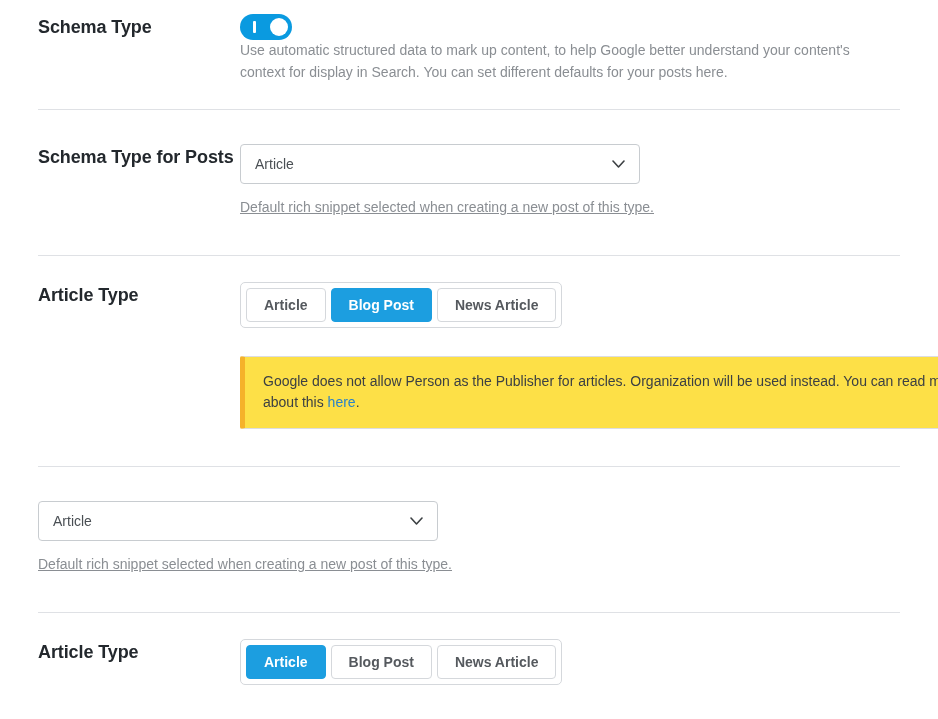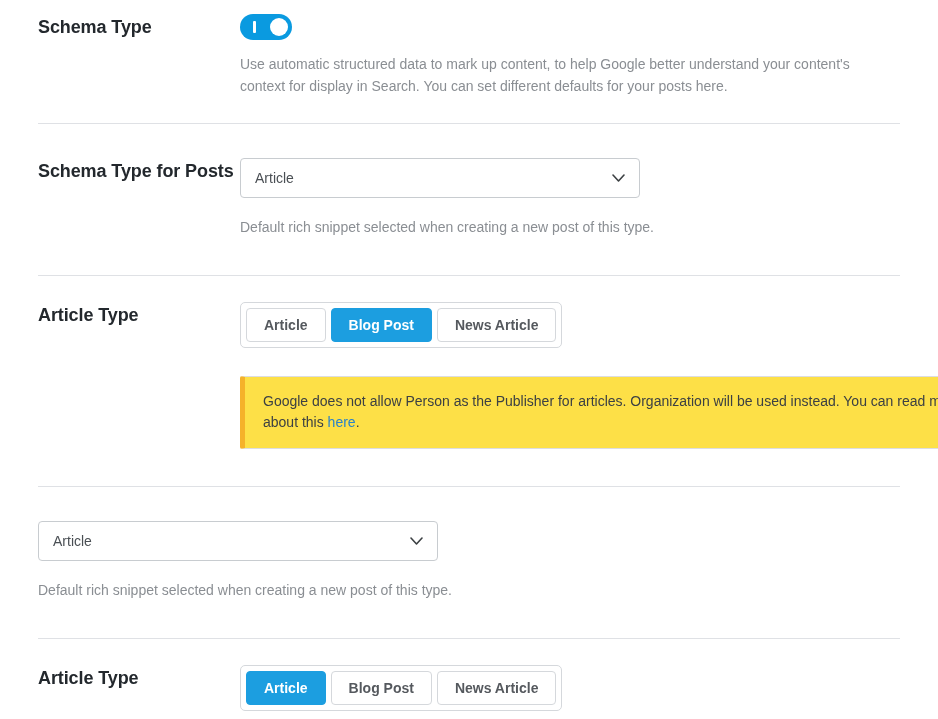--- a/index.html
+++ b/index.html
@@ -62,22 +62,22 @@
     background: #ffffff;
   }
 
   
   .help {
     font-size: 14px;
     color: #8a8e93;
     line-height: 1.55;
     max-width: 625px;
   }
-  .help-toggle { margin-top: 14px; }
-  .help-select { margin-top: 19px; }
+  .help-toggle { }
+  .help-select { margin-top: 13px; text-decoration: underline; }
 
   
   .select-wrap {
     position: relative;
     width: 400px;
     height: 40px;
   }
   .select-box {
     width: 400px; height: 40px;
     border: 1px solid #c8ccd0;

